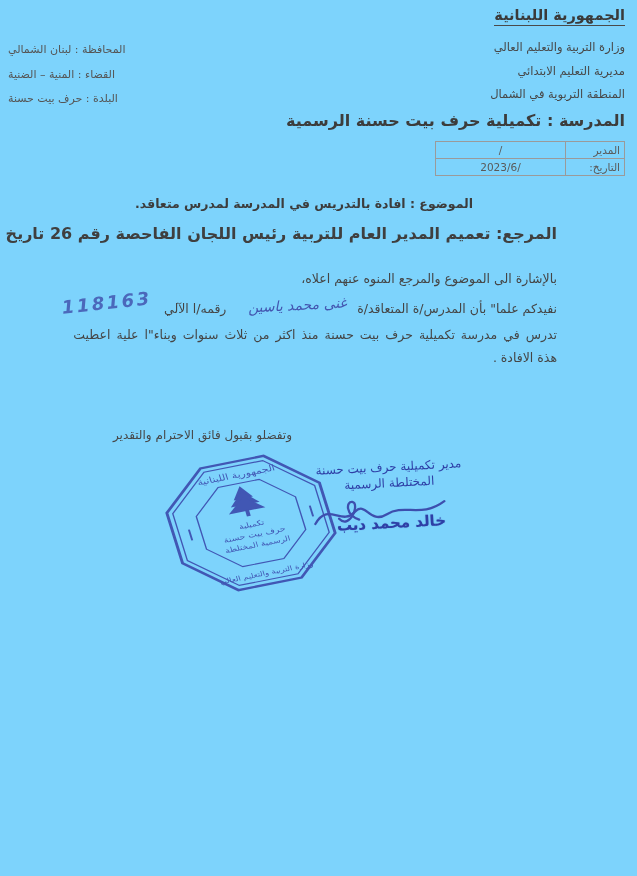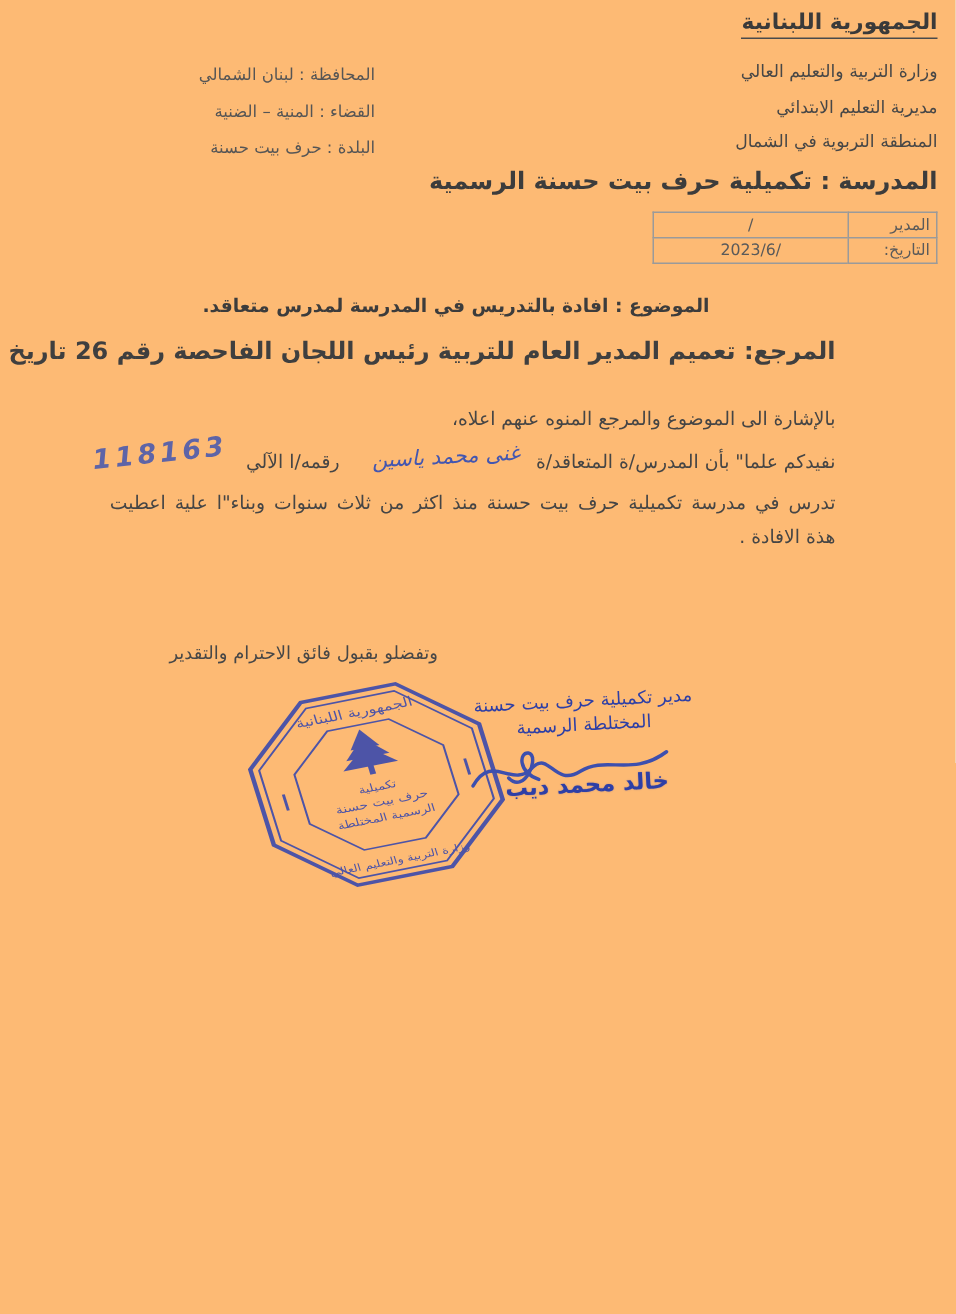--- a/index.html
+++ b/index.html
@@ -1,32 +1,32 @@
 <!DOCTYPE html>
 <html lang="ar"><head>
 <meta charset="utf-8">
 <style>
   html,body{margin:0;padding:0;background:#e8e8e8;}
   .page{
     position:relative;width:637px;height:876px;margin:0 auto;
-    background:#fdba74;overflow:hidden;
+    background:#7dd3fc;overflow:hidden;
     font-family:"DejaVu Sans","Liberation Sans",sans-serif;
     color:#414141;
   }
   
   .title{
     position:absolute;top:7px;right:12px;
     font-size:14.5px;font-weight:bold;color:#3a3a3a;
     border-bottom:1.5px solid #4a4a4a;padding-bottom:2px;
     direction:rtl;white-space:nowrap;
   }
   .hdr-right{position:absolute;top:40px;right:12px;direction:rtl;text-align:right;}
   .hdr-right div{font-size:11.5px;margin-bottom:9.5px;white-space:nowrap;color:#474747;}
   .hdr-right .school{font-weight:bold;font-size:16px;color:#3c3c3c;}
-  .hdr-left{position:absolute;top:43px;left:32px;width:218px;direction:rtl;text-align:right;}
+  .hdr-left{position:absolute;top:43px;left:8px;width:218px;direction:rtl;text-align:left;}
   .hdr-left div{font-size:11px;margin-bottom:11.5px;white-space:nowrap;color:#555;}
   
   .ref-table{
     position:absolute;top:141px;right:12px;width:190px;
     border-collapse:collapse;direction:rtl;
   }
   .ref-table td{border:1px solid #9a9a9a;font-size:10.5px;color:#5a5a5a;height:16px;padding:0 4px;}
   .ref-table .lbl{width:50px;text-align:right;}
   .ref-table .val{text-align:center;}
   

